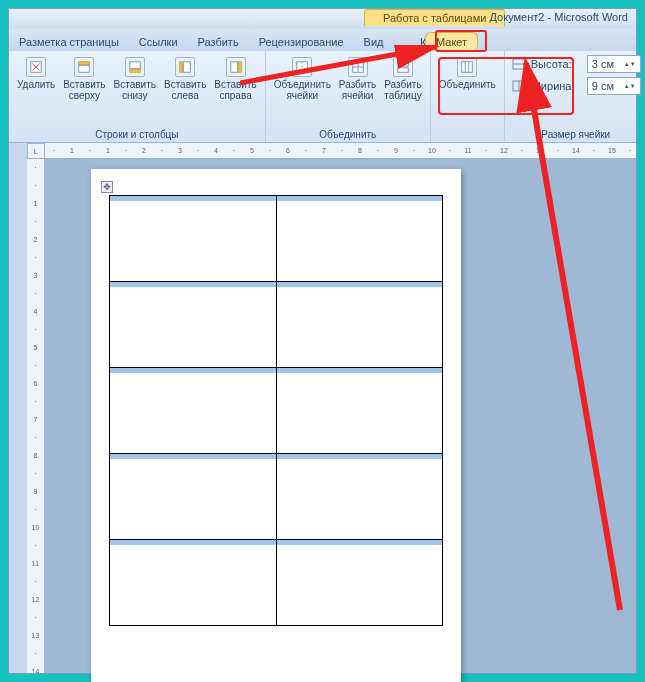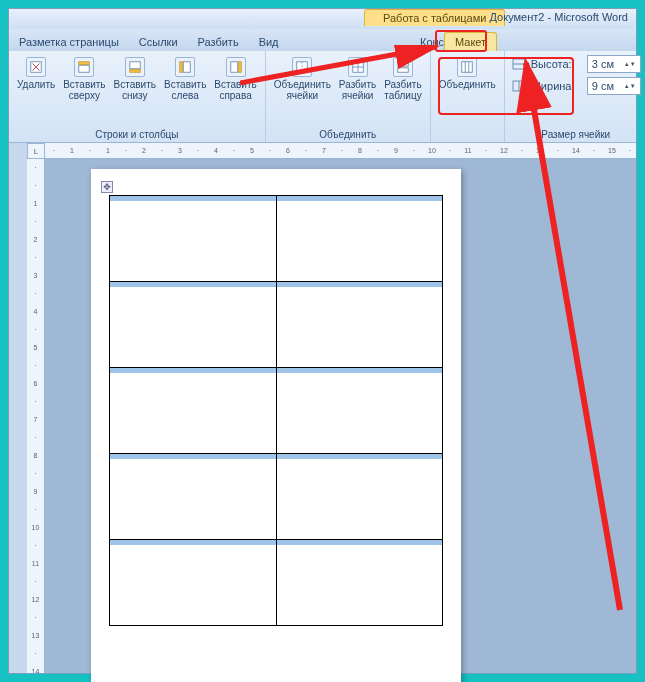--- a/index.html
+++ b/index.html
@@ -8,21 +8,21 @@
 .app { position: absolute; top: 8px; left: 8px; right: 8px; bottom: 8px; background: #bcd3ed; border: 1px solid #7a9ebf; }
 
 .titlebar { height: 20px; background: linear-gradient(#e8f0fb,#cfe0f4); display: flex; align-items: center; font-size: 11px; color: #2b4a6f; position: relative; }
 .titlebar .context { position: absolute; left: 355px; top: 0; padding: 2px 18px; background: #ffe08a; border: 1px solid #d9b53a; border-bottom: none; border-radius: 3px 3px 0 0; font-size: 11px; color: #5a4a10; }
 .titlebar .doc { position: absolute; right: 8px; top: 2px; padding-left: 18px; }
 
 .tabs { height: 22px; background: linear-gradient(#d9e6f5,#c3d7ee); display: flex; align-items: flex-end; font-size: 11px; color: #2b4a6f; position: relative; }
 .tab { padding: 3px 10px; cursor: pointer; }
 .tab.active { background: #f7e7a3; border: 1px solid #d9b53a; border-bottom: none; border-radius: 3px 3px 0 0; color: #5a4a10; }
 .tab.design { position: absolute; left: 365px; margin-left: 36px; }
-.tab.layout { position: absolute; left: 435px; }
+.tab.layout { position: absolute; left: 416px; border-radius: 6px; }
 
 .ribbon { height: 92px; background: linear-gradient(#e9f1fb,#d3e3f5); border-bottom: 1px solid #9ab6d6; display: flex; }
 .group { border-right: 1px solid #b8cde6; padding: 4px 6px 2px 6px; display: flex; flex-direction: column; align-items: center; font-size: 10px; color: #2b4a6f; }
 .group .row { display: flex; gap: 4px; }
 .group .caption { margin-top: auto; font-size: 10px; text-align: left; padding-top: 2px; }
 .btn { display: flex; flex-direction: column; align-items: center; gap: 2px; cursor: pointer; padding: 2px 2px; }
 .btn .icon { width: 20px; height: 20px; background: #eaf2fb; border: 1px solid #9ab6d6; border-radius: 2px; display: flex; align-items: center; justify-content: center; }
 .btn .icon svg { width: 14px; height: 14px; }
 .btn .lbl { font-size: 10px; line-height: 11px; text-align: center; white-space: pre-line; }
 
@@ -63,20 +63,21 @@
 
   <div class="titlebar">
     <span class="context">Работа с таблицами</span>
     <span class="doc">Документ2 - Microsoft Word</span>
   </div>
 
   <div class="tabs">
     <div class="tab">Разметка страницы</div>
     <div class="tab">Ссылки</div>
     <div class="tab">Разбить</div>
+    <div class="tab">Рецензирование</div>
     <div class="tab">Вид</div>
     <div class="tab design">Конструкт</div>
     <div class="tab layout active">Макет</div>
   </div>
 
   <div class="ribbon">
 
     <div class="group">
       <div class="row">
         <div class="btn">

